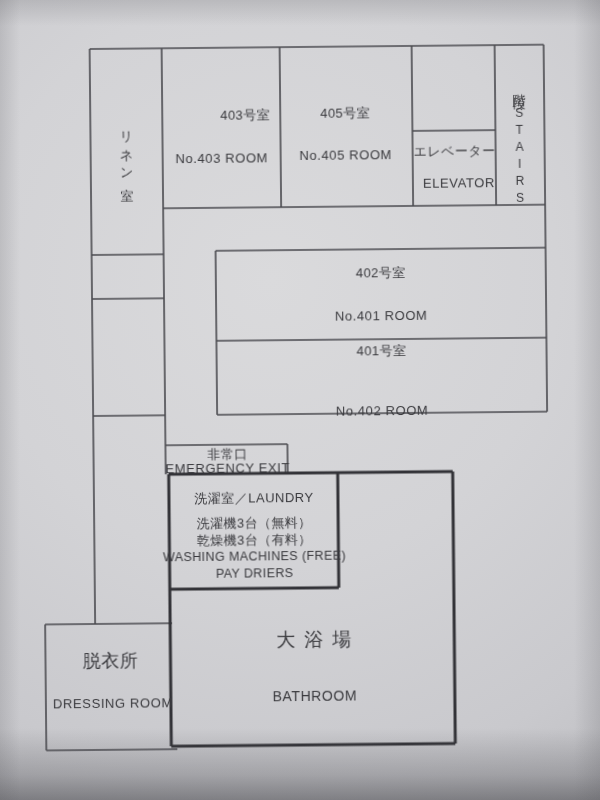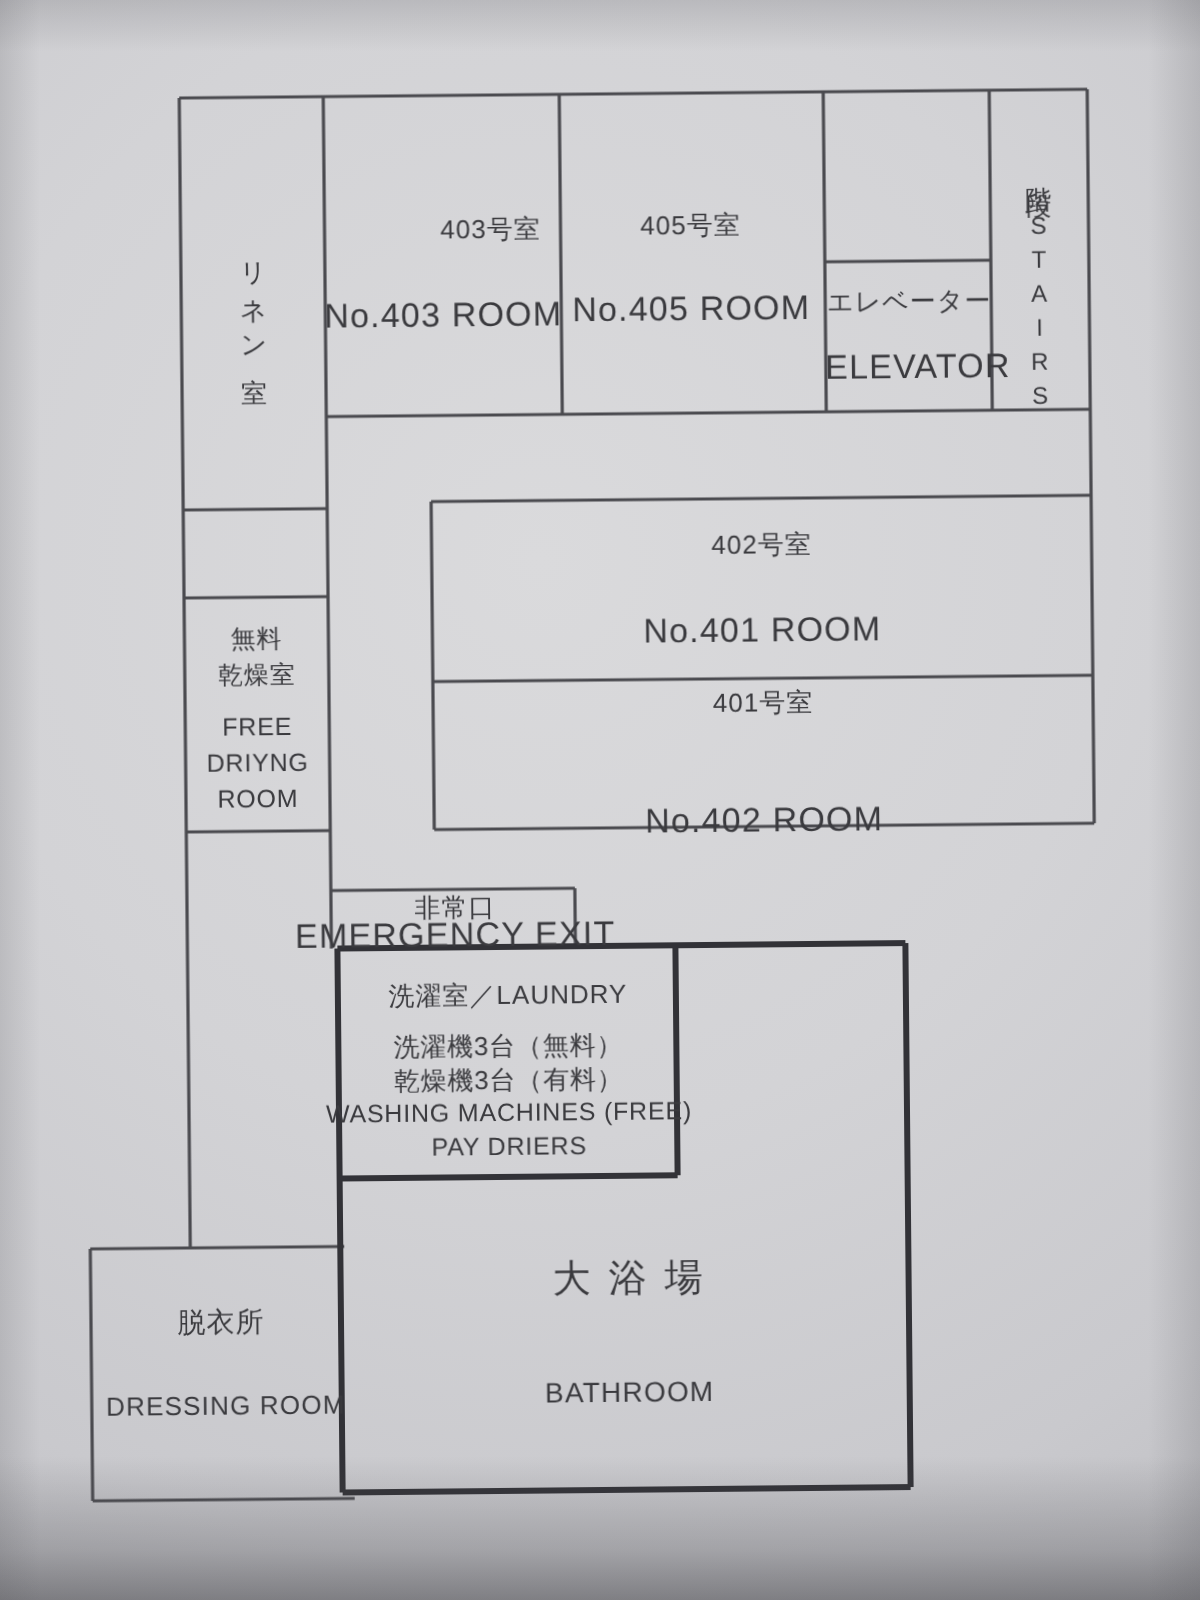--- a/index.html
+++ b/index.html
@@ -22,21 +22,21 @@
     background:linear-gradient(to left, rgba(90,90,95,.20), rgba(90,90,95,0));}
   .plan{
     position:absolute;left:0;top:0;width:600px;height:800px;
     transform:rotate(-0.55deg);
     filter:blur(0.3px);
     color:#3a3a3e;
   }
   .walls{position:absolute;left:0;top:0;}
   .lbl{position:absolute;transform:translate(-50%,-50%);white-space:nowrap;
     font-size:13px;line-height:1;letter-spacing:.5px;}
-  .lbl.en{font-size:17px;letter-spacing:.6px;}
+  .lbl.en{font-size:13px;letter-spacing:.6px;}
   .vtext{writing-mode:vertical-rl;text-orientation:upright;}
   .block{position:absolute;transform:translate(-50%,-50%);text-align:center;}
   .block div{line-height:18px;font-size:12.5px;letter-spacing:.4px;white-space:nowrap;}
   .gap-above{margin-top:8px;}
   .laundry-line{line-height:16.5px !important;}
   .bath-jp{font-size:19px;letter-spacing:9px;}
   .dry-jp{font-size:13px;letter-spacing:1px;}
 </style>
 </head>
 <body>
@@ -99,40 +99,33 @@
 
     <div class="lbl vtext" style="left:522px;top:88px;letter-spacing:3px;">階段</div>
     <div class="lbl vtext en" style="left:522px;top:159px;letter-spacing:3px;font-size:12px;">STAIRS</div>
 
     <div class="lbl" style="left:382px;top:273px;">402号室</div>
     <div class="lbl en" style="left:382px;top:316px;">No.401 ROOM</div>
 
     <div class="lbl" style="left:382px;top:352px;">401号室</div>
     <div class="lbl en" style="left:382px;top:391px;margin-top:20px;">No.402 ROOM</div>
 
-    <div class="block" style="left:129px;top:358px;">
-      <div class="dry-jp">無料</div>
-      <div class="dry-jp">乾燥室</div>
-      <div class="gap-above">FREE</div>
-      <div>DRIYNG</div>
-      <div>ROOM</div>
-    </div>
 
     <div class="lbl" style="left:227px;top:453px;">非常口</div>
     <div class="lbl en" style="left:227px;top:467px;">EMERGENCY EXIT</div>
 
     <div class="lbl" style="left:253px;top:497px;">洗濯室／LAUNDRY</div>
     <div class="block" style="left:253px;top:548px;">
       <div class="laundry-line" style="font-size:13px;">洗濯機3台（無料）</div>
       <div class="laundry-line" style="font-size:13px;">乾燥機3台（有料）</div>
       <div class="laundry-line">WASHING MACHINES (FREE)</div>
       <div class="laundry-line">PAY DRIERS</div>
     </div>
 
-    <div class="lbl" style="left:108px;top:659px;font-size:14px;">脱衣所</div>
+    <div class="lbl" style="left:108px;top:659px;font-size:18px;">脱衣所</div>
     <div class="lbl en" style="left:110px;top:701px;font-size:13px;">DRESSING ROOM</div>
 
     <div class="lbl bath-jp" style="left:316px;top:640px;">大浴場</div>
     <div class="lbl en" style="left:312px;top:696px;font-size:14px;">BATHROOM</div>
 
   </div>
 
   <div class="shade-top"></div>
   <div class="shade-bottom"></div>
   <div class="shade-left"></div>

